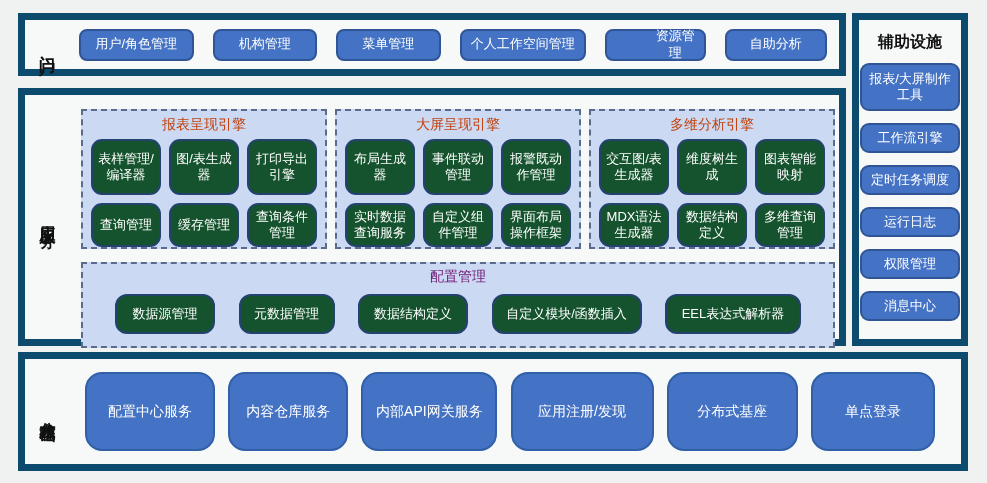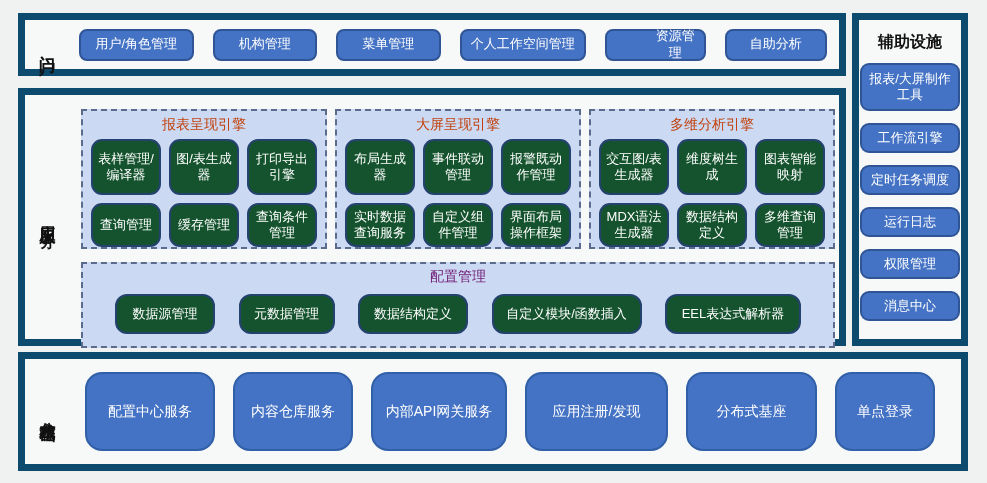--- a/index.html
+++ b/index.html
@@ -113,21 +113,21 @@
   .config-btns .btn:nth-child(5){width:136px;}
 
   
   .dist-btns{flex:1;display:flex;align-items:center;justify-content:space-between;padding:0 26px 0 16px;}
   .dist-btns .btn{height:79px;border-radius:17px;font-size:14px;border-color:#3160a8;}
   .dist-btns .btn:nth-child(1){width:130px;}
   .dist-btns .btn:nth-child(2){width:120px;}
   .dist-btns .btn:nth-child(3){width:136px;}
   .dist-btns .btn:nth-child(4){width:143px;}
   .dist-btns .btn:nth-child(5){width:131px;}
-  .dist-btns .btn:nth-child(6){width:100px;}
+  .dist-btns .btn:nth-child(6){width:124px;}
 
   
   .aux-title{
     text-align:center;font-weight:bold;color:#111;font-size:16px;
     padding:4px 0 10px 0;
   }
   .aux-btns{display:flex;flex-direction:column;gap:12px;align-items:center;}
   .aux-btns .btn{width:100px;height:30px;border-radius:9px;}
   .aux-btns .btn:nth-child(1){height:48px;}
 </style>

